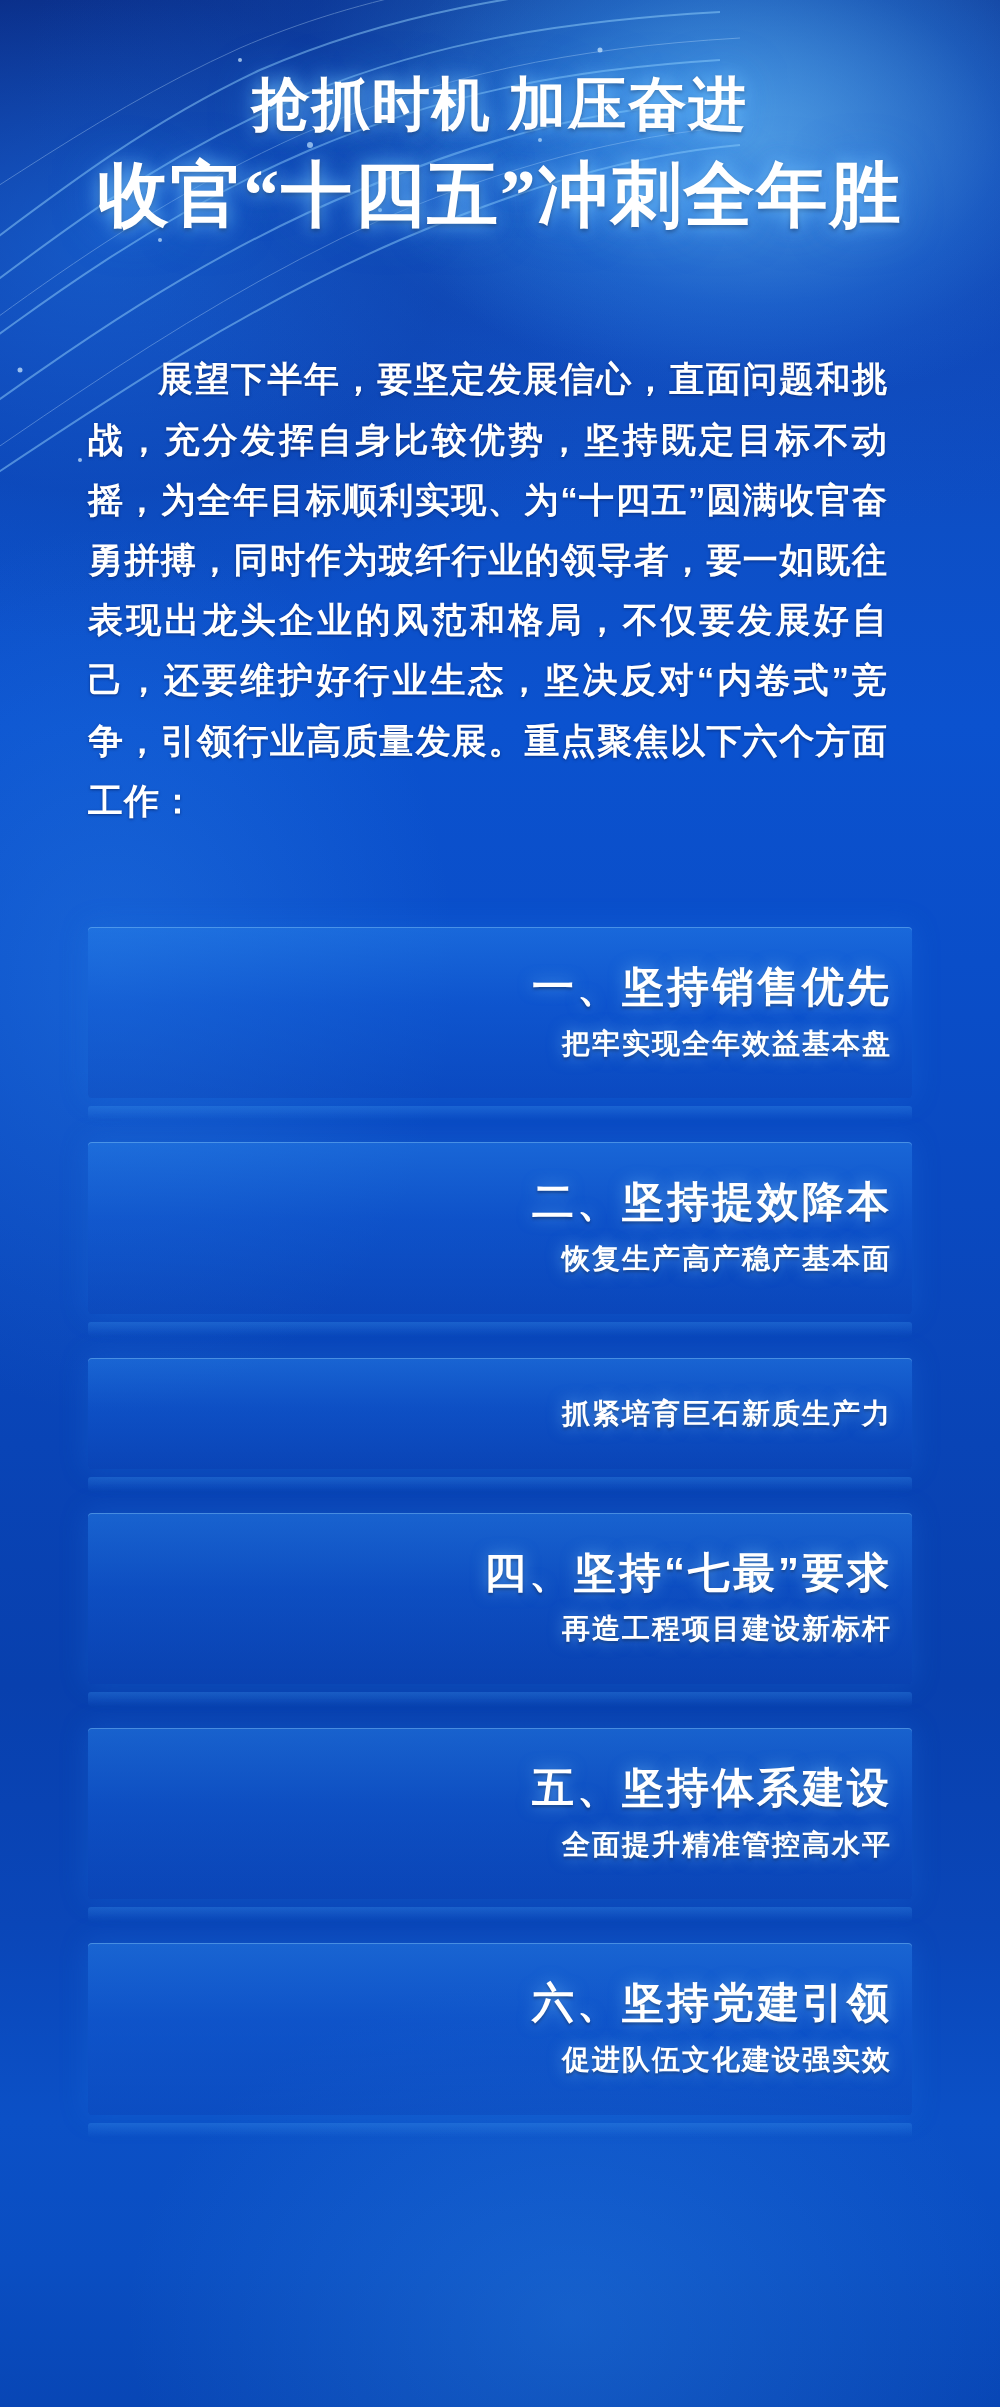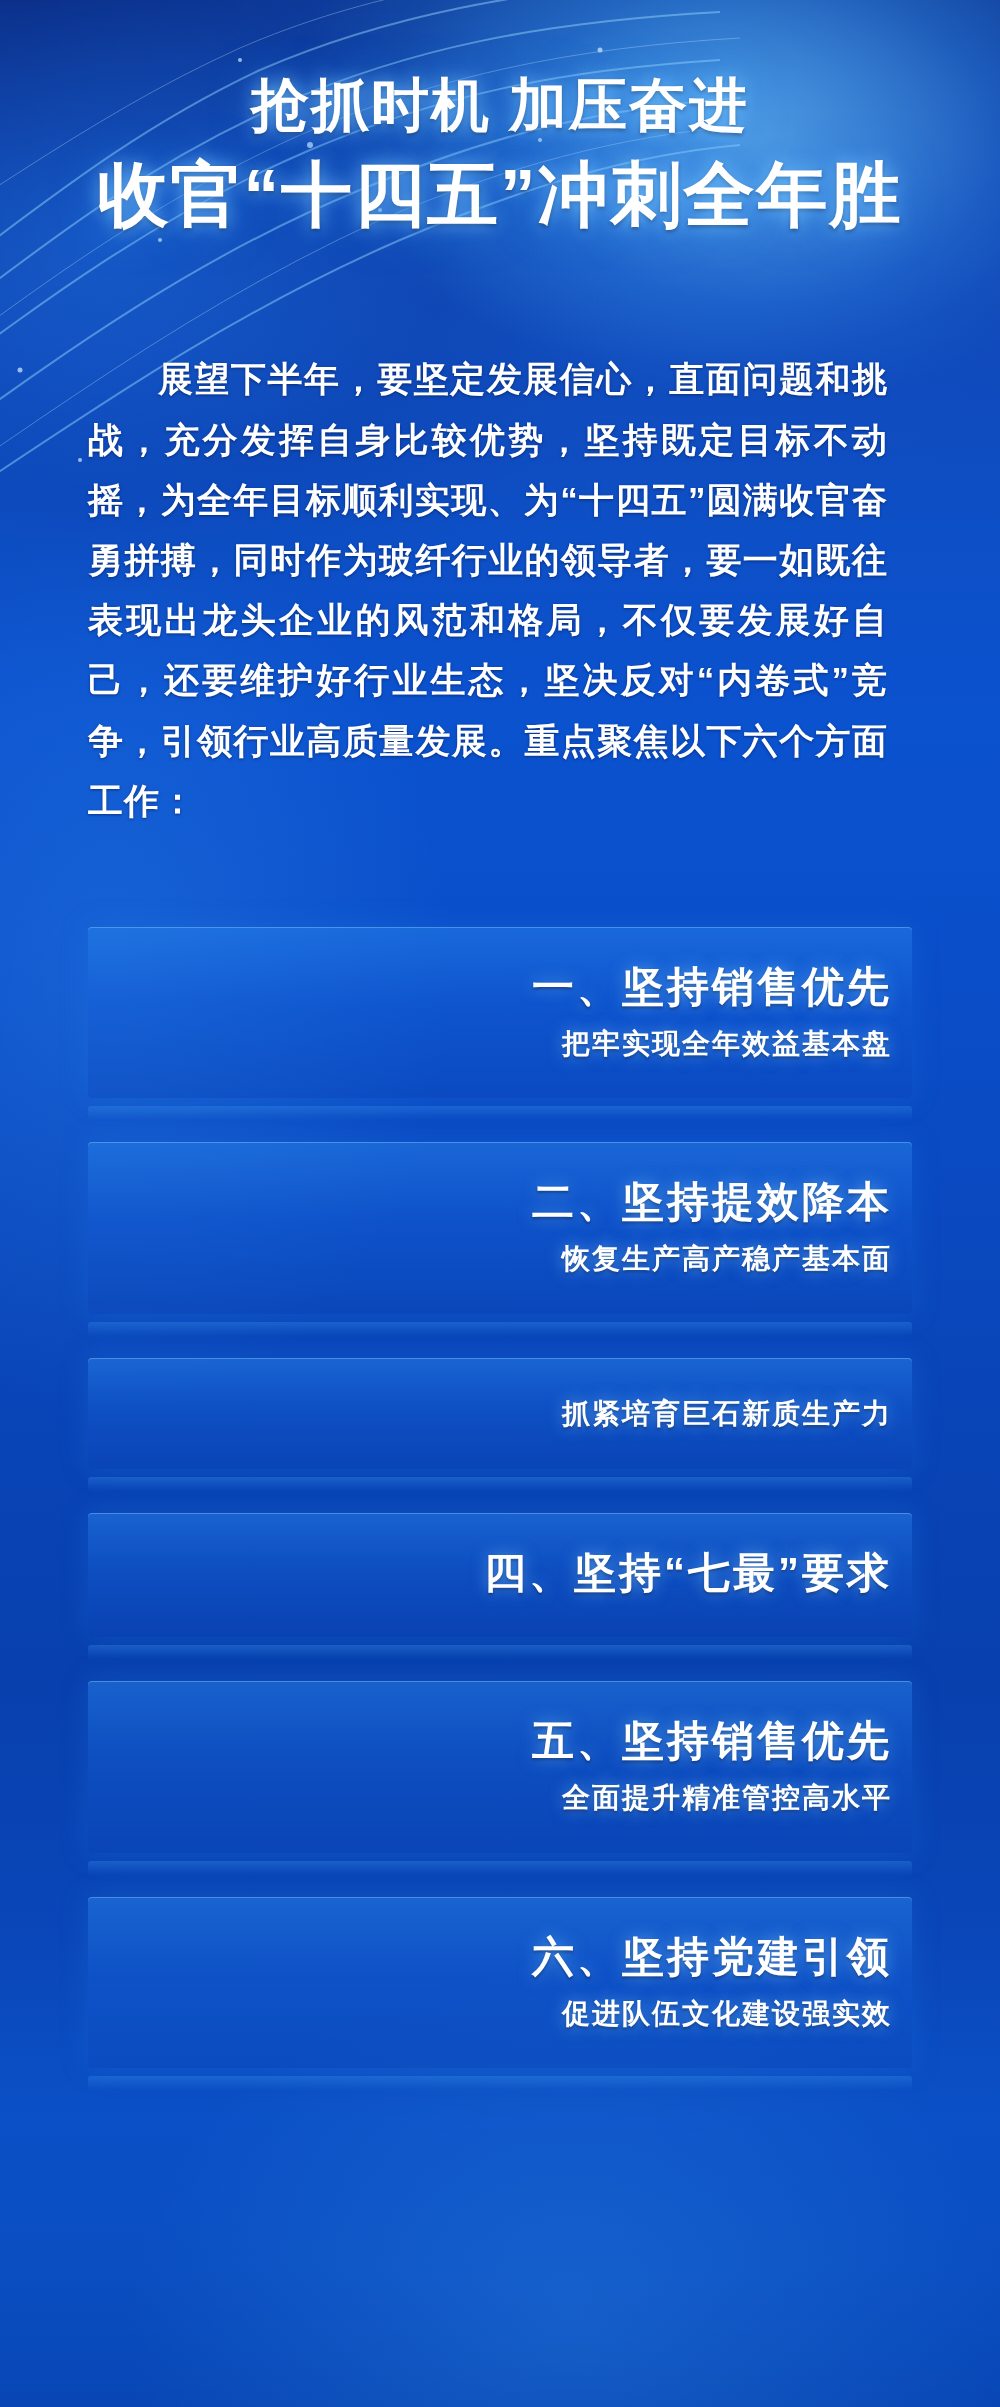--- a/index.html
+++ b/index.html
@@ -78,20 +78,21 @@
     text-align: center;
   }
   .title-line {
     color: #ffffff;
     font-weight: bold;
     letter-spacing: 2px;
     text-shadow:
       0 0 18px rgba(120,200,255,0.85),
       0 0 44px rgba(60,150,255,0.55),
       0 2px 4px rgba(0,20,60,0.6);
+    font-family: Liberation Serif, serif;
   }
   .title-line.l1 {
     font-size: 58px;
     line-height: 1.15;
   }
   .title-line.l2 {
     font-size: 71px;
     line-height: 1.25;
     margin-top: 12px;
   }
@@ -210,24 +211,25 @@
       <div class="point-head">二、坚持提效降本</div>
       <div class="point-sub">恢复生产高产稳产基本面</div>
     </div>
 
     <div class="point-card">
       <div class="point-sub">抓紧培育巨石新质生产力</div>
     </div>
 
     <div class="point-card">
       <div class="point-head">四、坚持“七最”要求</div>
-    </div>
-
-    <div class="point-card">
-      <div class="point-head">五、坚持销售优先</div>
+      <div class="point-sub">再造工程项目建设新标杆</div>
+    </div>
+
+    <div class="point-card">
+      <div class="point-head">五、坚持体系建设</div>
       <div class="point-sub">全面提升精准管控高水平</div>
     </div>
 
     <div class="point-card">
       <div class="point-head">六、坚持党建引领</div>
       <div class="point-sub">促进队伍文化建设强实效</div>
     </div>
 
   </div>
 

